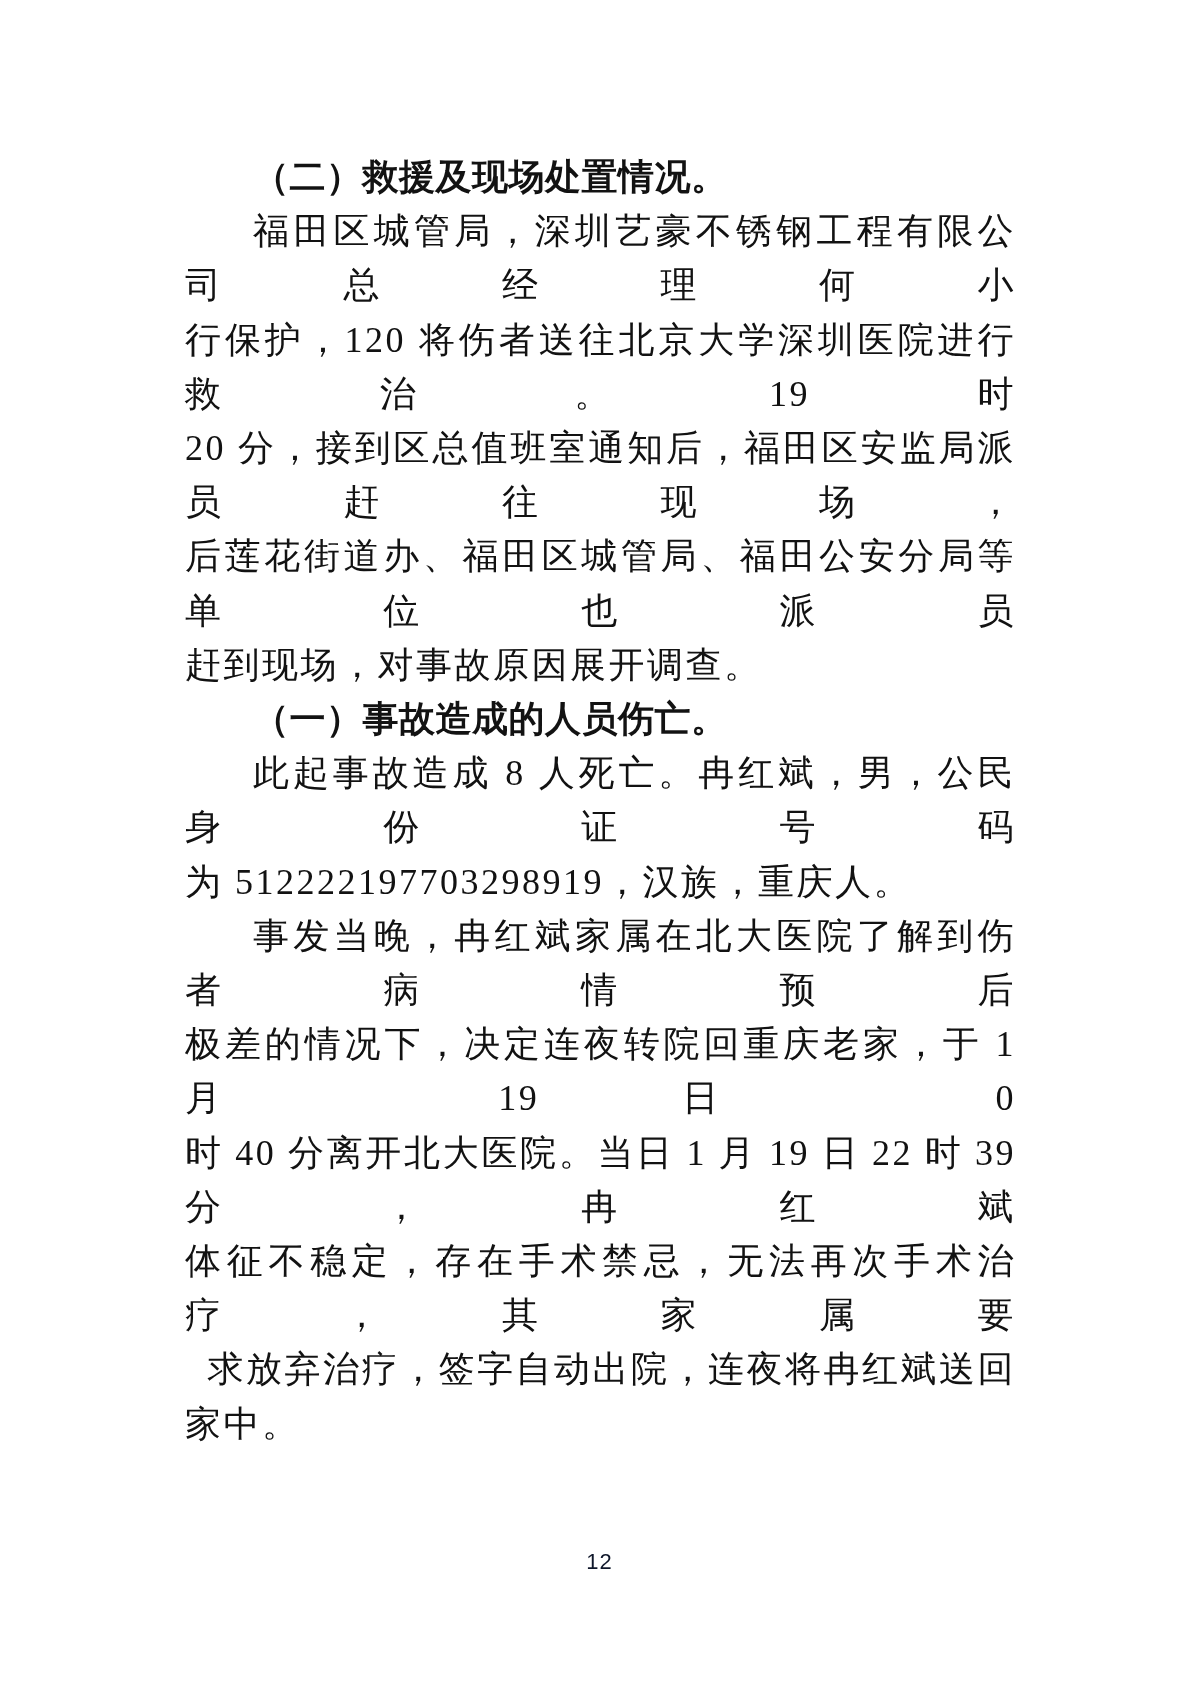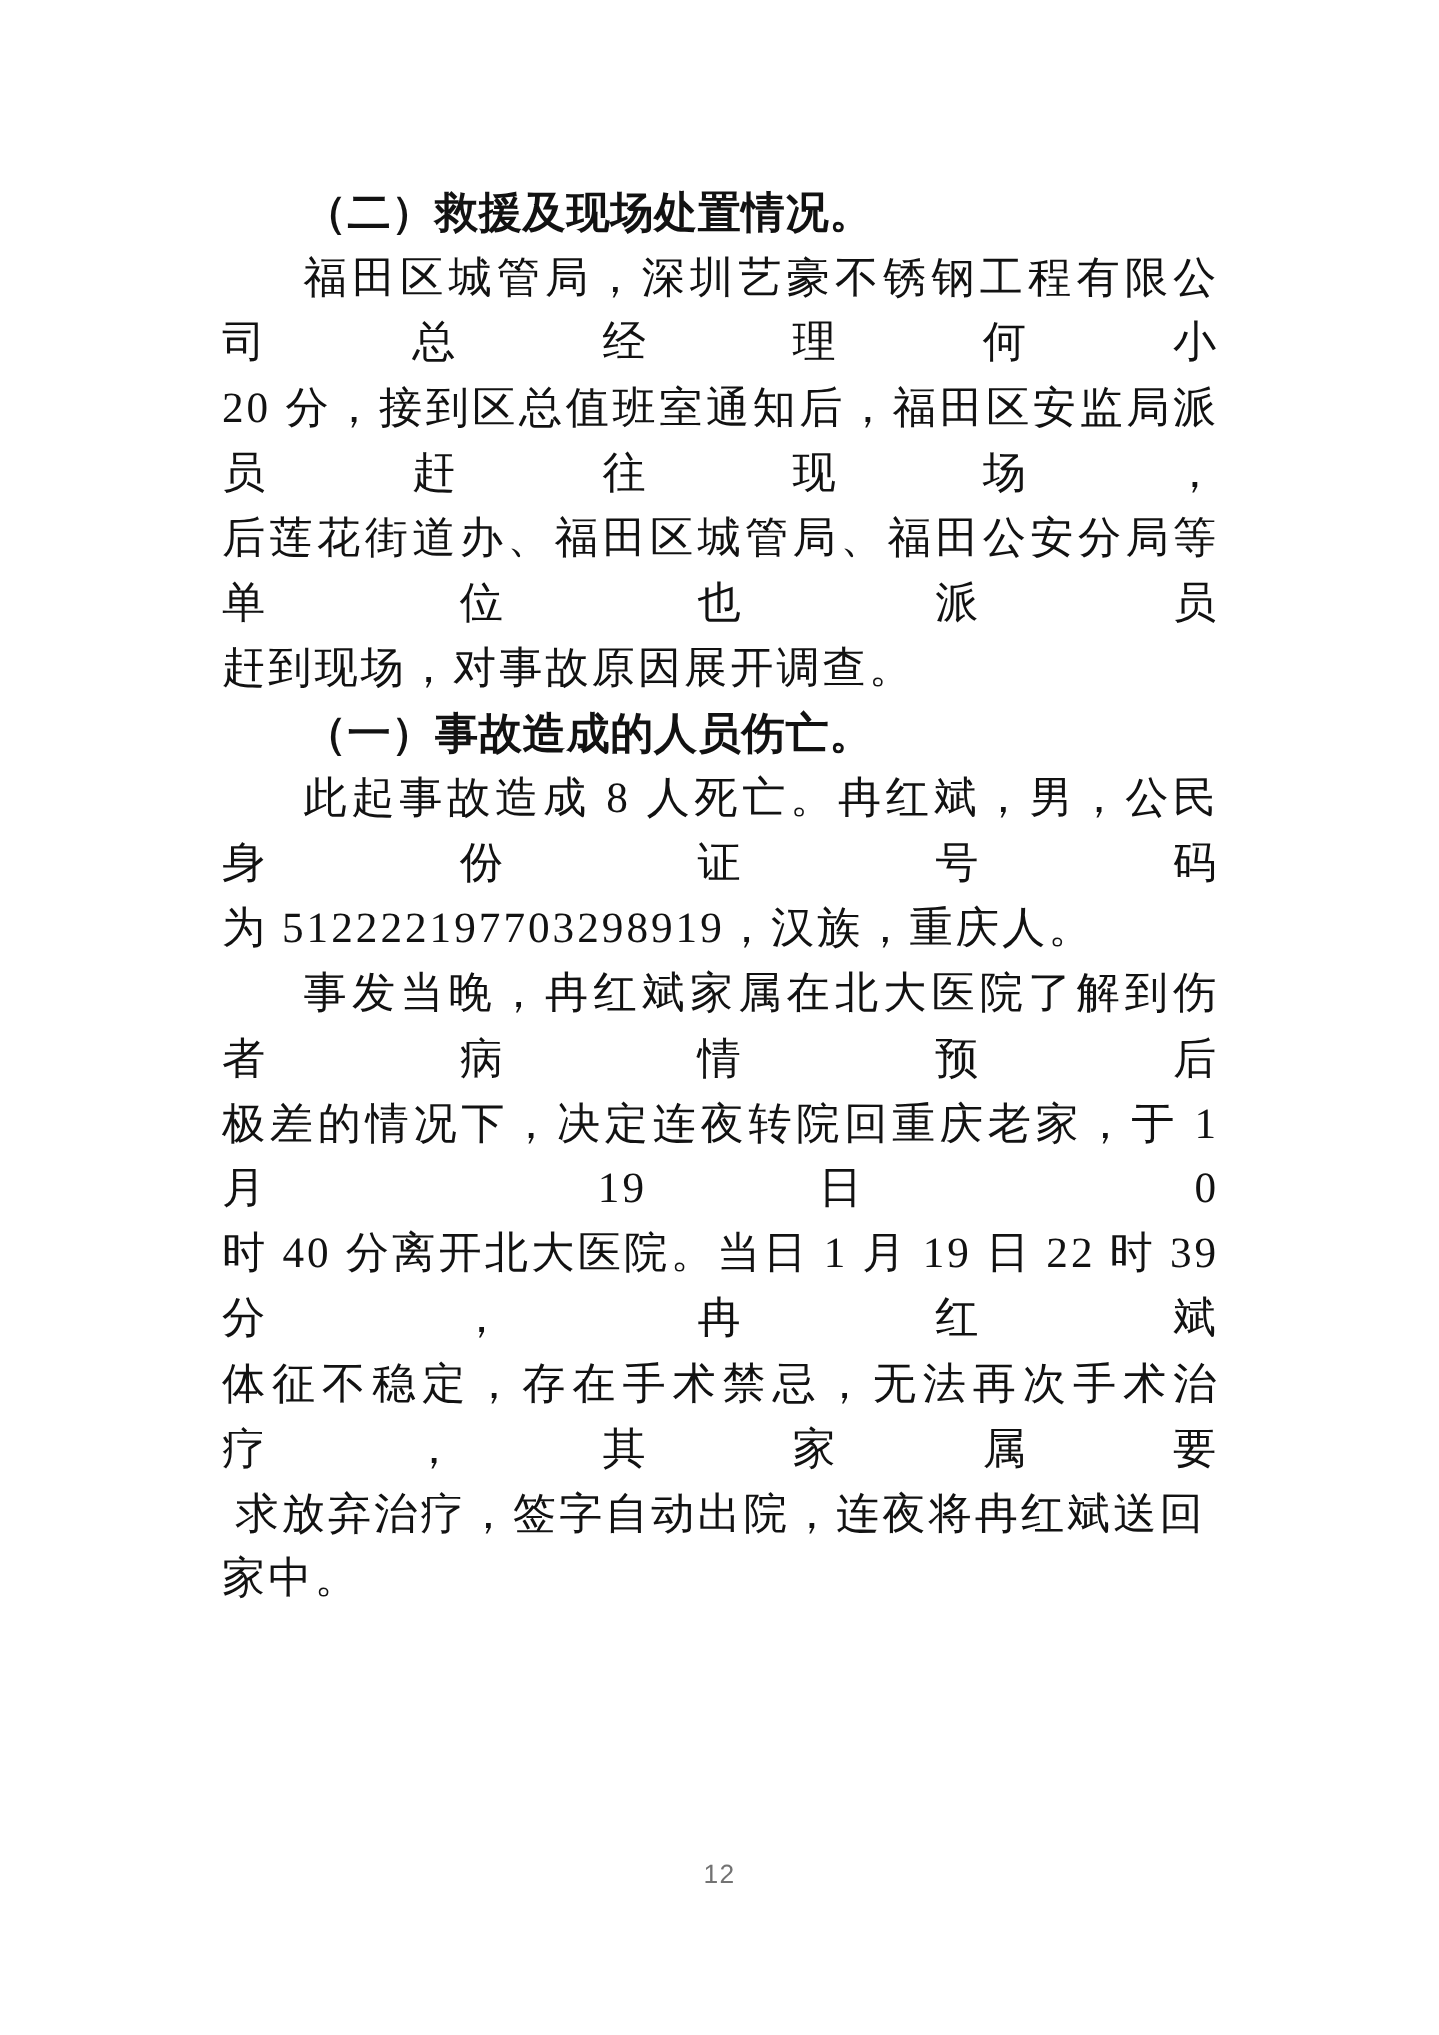--- a/index.html
+++ b/index.html
@@ -26,49 +26,50 @@
   }
   .ln {
     text-align: justify;
     text-justify: inter-character;
     letter-spacing: 2.5px;
     white-space: normal;
   }
   
   .fill { text-align-last: justify; }
   
-  .end  { text-align: center; text-align-last: left; }
+  .end  { text-align: right; text-align-last: left; }
   
   .ind  { text-indent: 68px; }
   
   .h {
     font-weight: 700;
     letter-spacing: 0.5px;
     font-family: "Liberation Sans", "DejaVu Sans", sans-serif;
   }
   .page-number {
     position: absolute;
     left: 0;
     right: 0;
     top: 1549px;
     text-align: center;
     font-size: 22px;
     letter-spacing: 1px;
-    color: #737373;
+    color: #0f172a;
     font-family: "Liberation Sans", "DejaVu Sans", sans-serif;
   }
 </style>
 </head>
 <body>
 
 <div class="page">
 
   <div class="text-block">
     <div class="ln h ind">（二）救援及现场处置情况。</div>
     <div class="ln ind fill">福田区城管局，深圳艺豪不锈钢工程有限公司总经理何小</div>
+    <div class="ln fill">行保护，120 将伤者送往北京大学深圳医院进行救治。19 时</div>
     <div class="ln fill">20 分，接到区总值班室通知后，福田区安监局派员赶往现场，</div>
     <div class="ln fill">后莲花街道办、福田区城管局、福田公安分局等单位也派员</div>
     <div class="ln end">赶到现场，对事故原因展开调查。</div>
     <div class="ln h ind">（一）事故造成的人员伤亡。</div>
     <div class="ln ind fill">此起事故造成 8 人死亡。冉红斌，男，公民身份证号码</div>
     <div class="ln end">为 512222197703298919，汉族，重庆人。</div>
     <div class="ln ind fill">事发当晚，冉红斌家属在北大医院了解到伤者病情预后</div>
     <div class="ln fill">极差的情况下，决定连夜转院回重庆老家，于 1 月 19 日 0</div>
     <div class="ln fill">时 40 分离开北大医院。当日 1 月 19 日 22 时 39 分，冉红斌</div>
     <div class="ln fill">体征不稳定，存在手术禁忌，无法再次手术治疗，其家属要</div>

